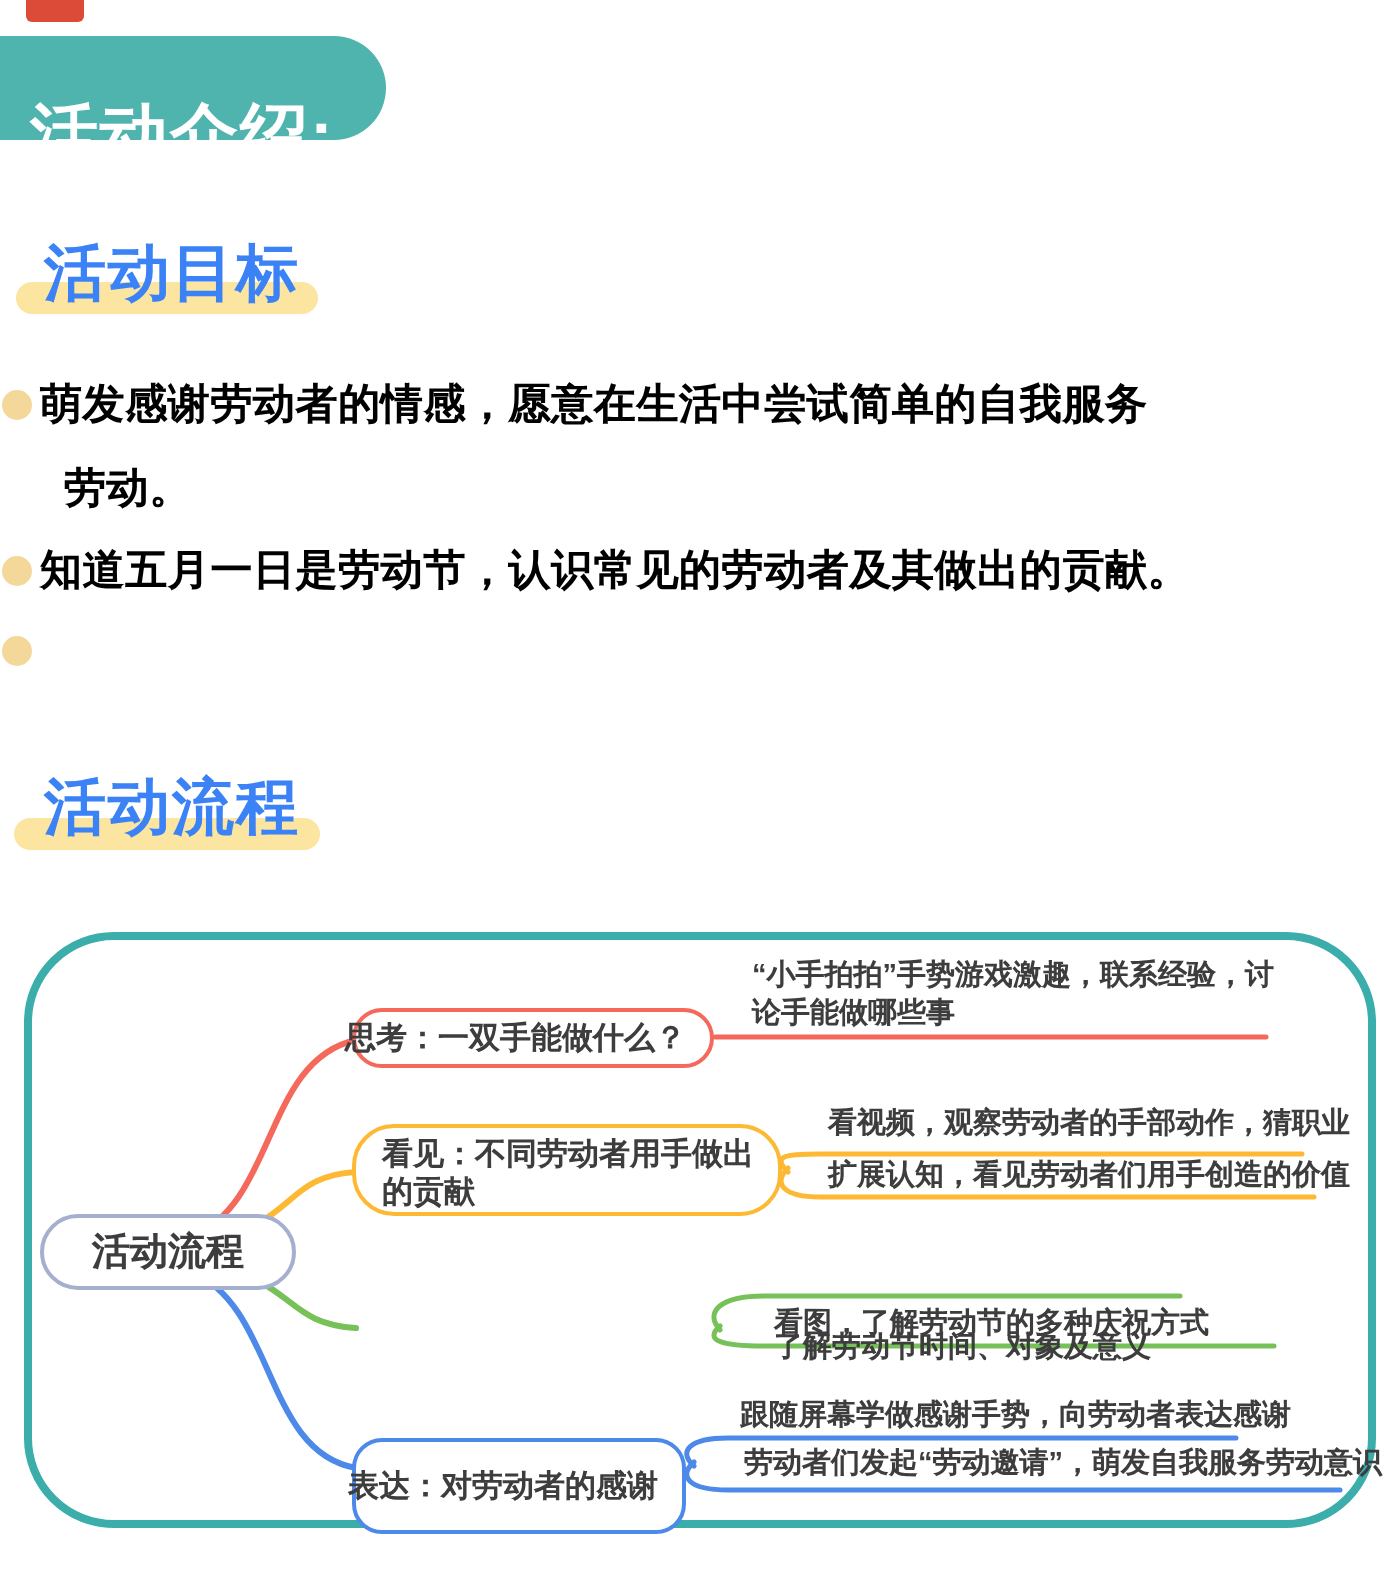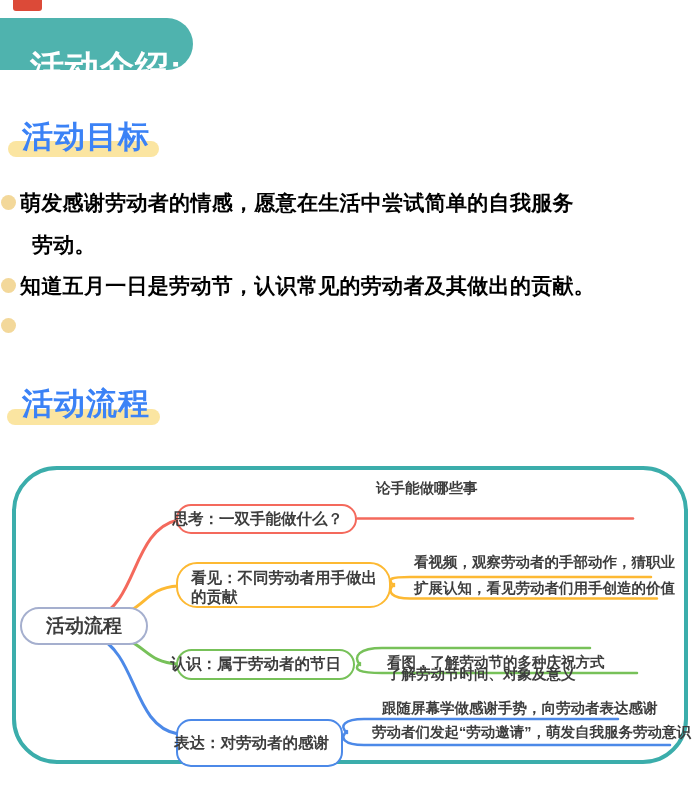--- a/index.html
+++ b/index.html
@@ -13,21 +13,21 @@
   
   #deco-ribbon { left:13px; top:0; width:29px; height:11px; background:#DC4A38; border-radius:0 0 3px 3px; }
 
   
   #intro-badge {
     left:0; top:18px; width:193px; height:52px; background:#4FB3AE;
     border-radius:0 27px 27px 0;
     display:flex; align-items:center;
   }
   #intro-badge .label {
-    color:#ffffff; font-size:34px; font-weight:bold; letter-spacing:1px; padding-left:30px;
+    color:#ffffff; font-size:34px; font-weight:bold; letter-spacing:1px; padding-left:15px;
     white-space:nowrap;
     margin-top:48px;
   }
 
   
   .sec-heading {
     position:absolute; z-index:2; font-size:31px; font-weight:bold; color:#3b82f6;
     letter-spacing:1px; white-space:nowrap;
   }
   .hl-bar { position:absolute; z-index:1; height:16px; border-radius:8px; background:#FBE5A1; }
@@ -78,21 +78,21 @@
   
   .leaf-text {
     position:absolute; z-index:2; font-size:14.5px; line-height:19px; font-weight:600;
     color:#3D3D3D; white-space:nowrap;
   }
   #leaf-think   { left:376px; top:479px; }
   #leaf-see-1   { left:414px; top:553px; }
   #leaf-see-2   { left:414px; top:579px; }
   #leaf-know-1  { left:387px; top:629px;margin-top:36px; }
   #leaf-know-2  { left:387px; top:653px; }
-  #leaf-expr-1  { left:370px; top:699px;margin-left:12px; }
+  #leaf-expr-1  { left:370px; top:699px; }
   #leaf-expr-2  { left:372px; top:723px; }
 </style>
 </head>
 <body>
 
 <div id="page">
 
   <div class="abs" id="deco-ribbon"></div>
 
   <div class="abs" id="intro-badge">
@@ -140,29 +140,27 @@
 
   <div class="mm-node" id="node-think">
     <span>思考：一双手能做什么？</span>
   </div>
 
   <div class="mm-node" id="node-see">
     <div>看见：不同劳动者用手做出</div>
     <div>的贡献</div>
   </div>
 
-  <div class="mm-node" id="node-know">
-    <span>认识：属于劳动者的节日</span>
-  </div>
 
   <div class="mm-node" id="node-express">
     <span>表达：对劳动者的感谢</span>
   </div>
 
   <div class="leaf-text" id="leaf-think">
+    <div>“小手拍拍”手势游戏激趣，联系经验，讨</div>
     <div>论手能做哪些事</div>
   </div>
 
   <div class="leaf-text" id="leaf-see-1">看视频，观察劳动者的手部动作，猜职业</div>
   <div class="leaf-text" id="leaf-see-2">扩展认知，看见劳动者们用手创造的价值</div>
 
   <div class="leaf-text" id="leaf-know-1">了解劳动节时间、对象及意义</div>
   <div class="leaf-text" id="leaf-know-2">看图，了解劳动节的多种庆祝方式</div>
 
   <div class="leaf-text" id="leaf-expr-1">跟随屏幕学做感谢手势，向劳动者表达感谢</div>

